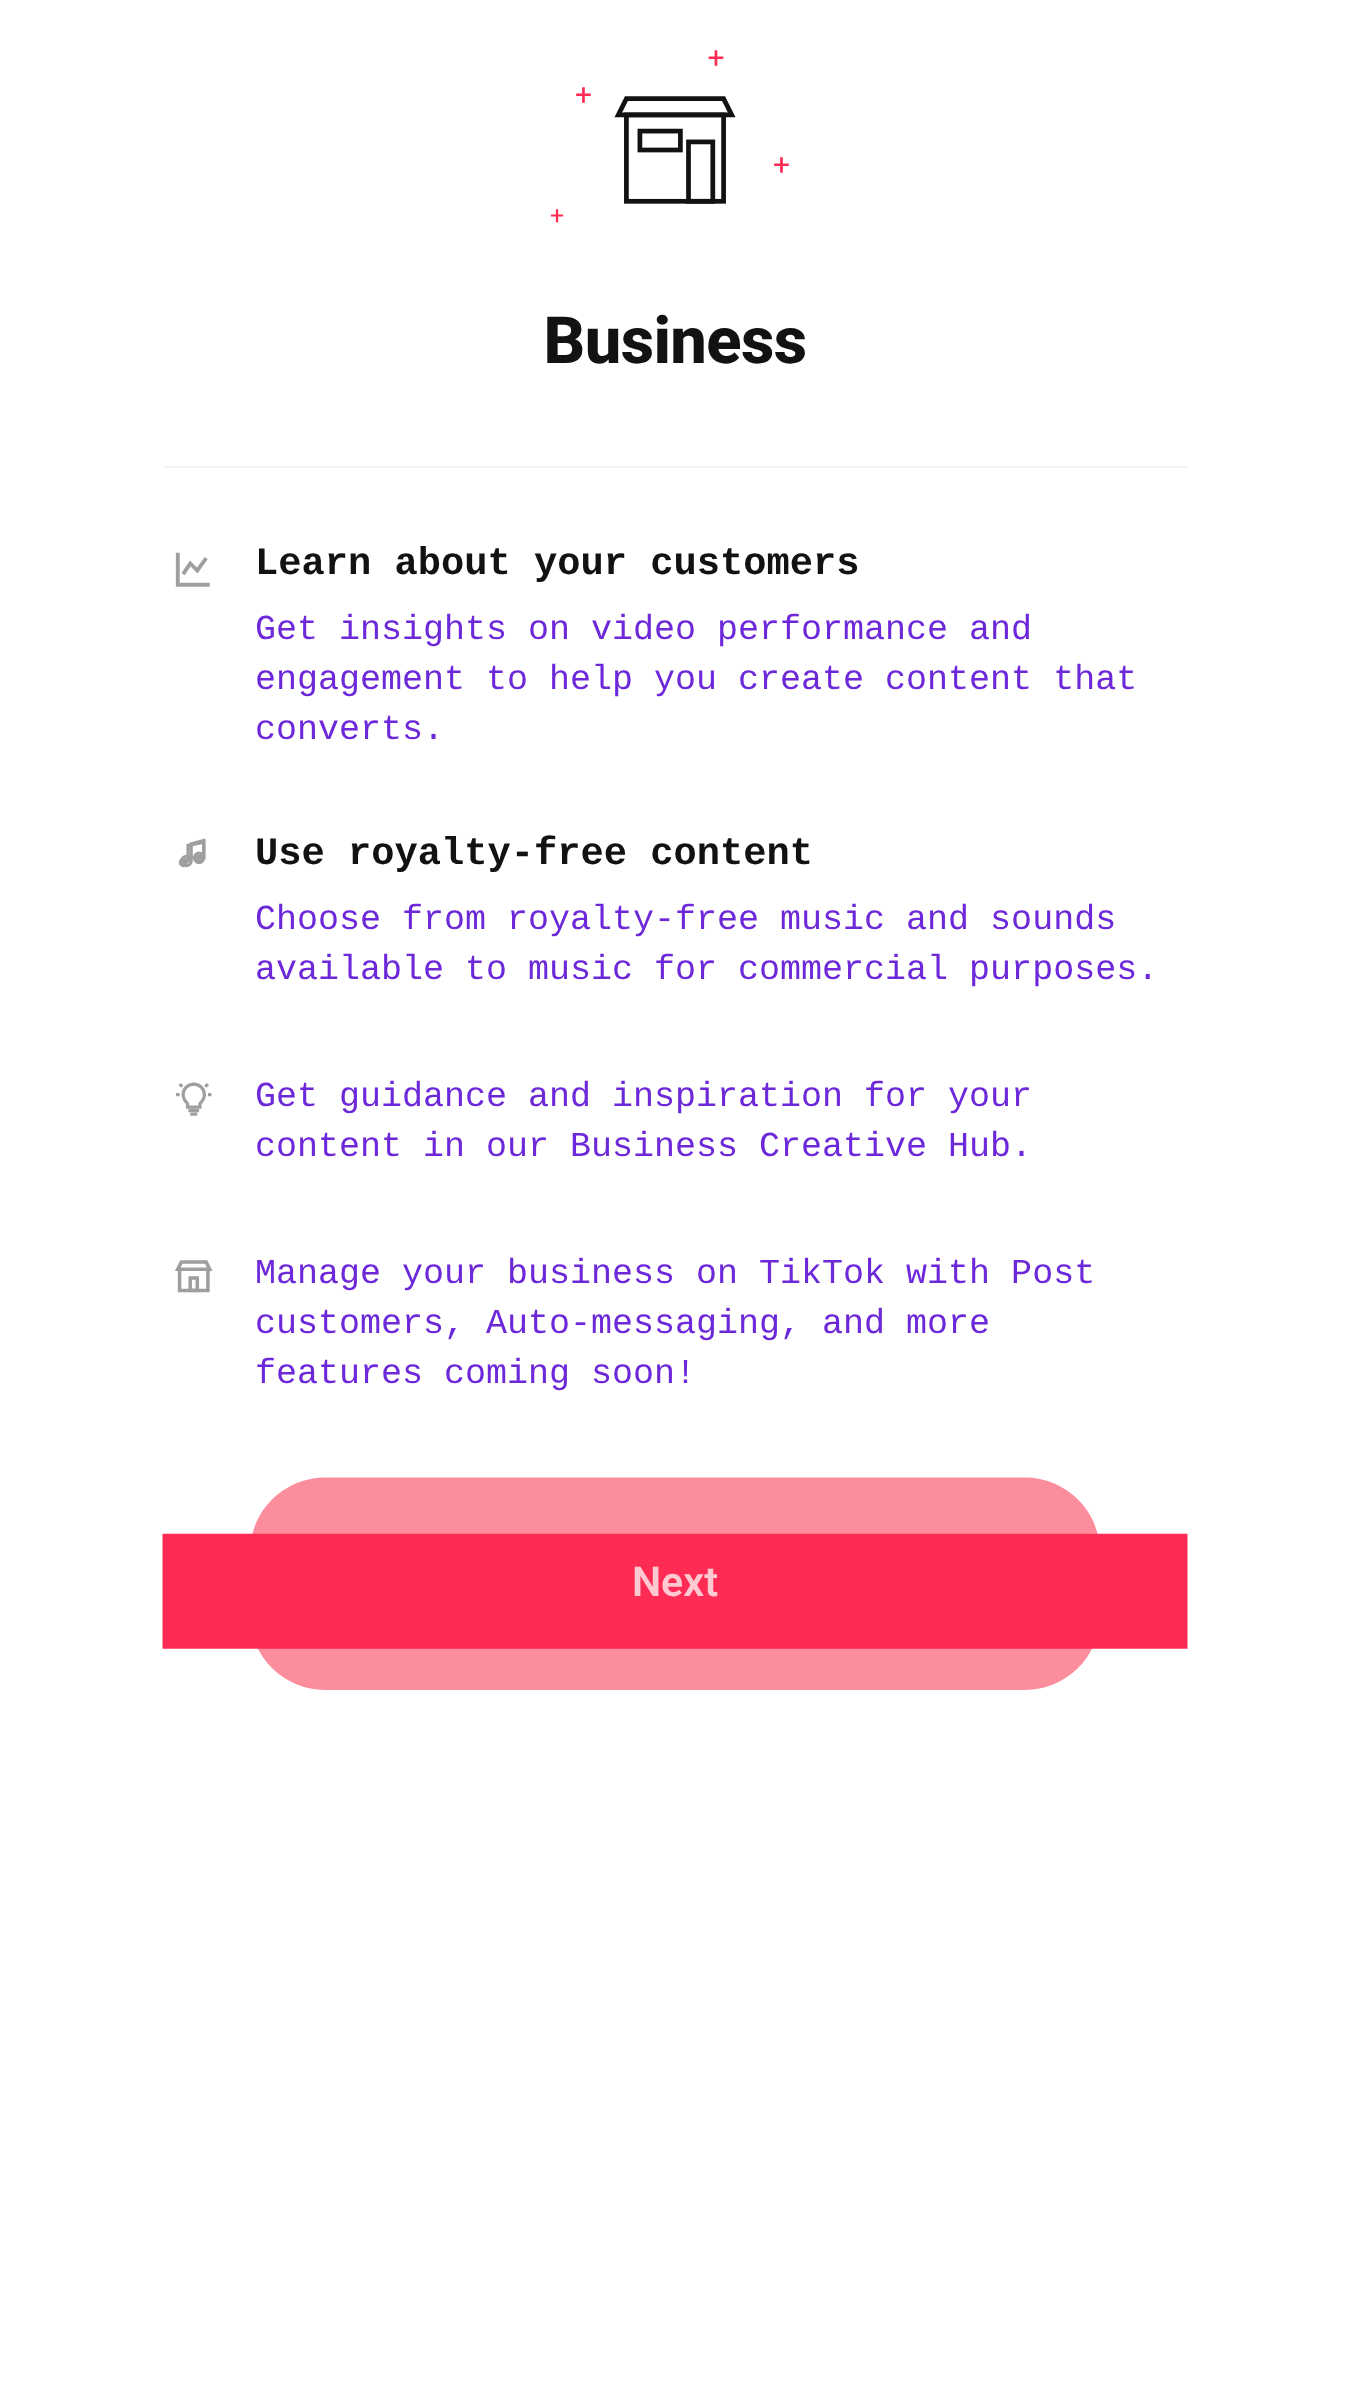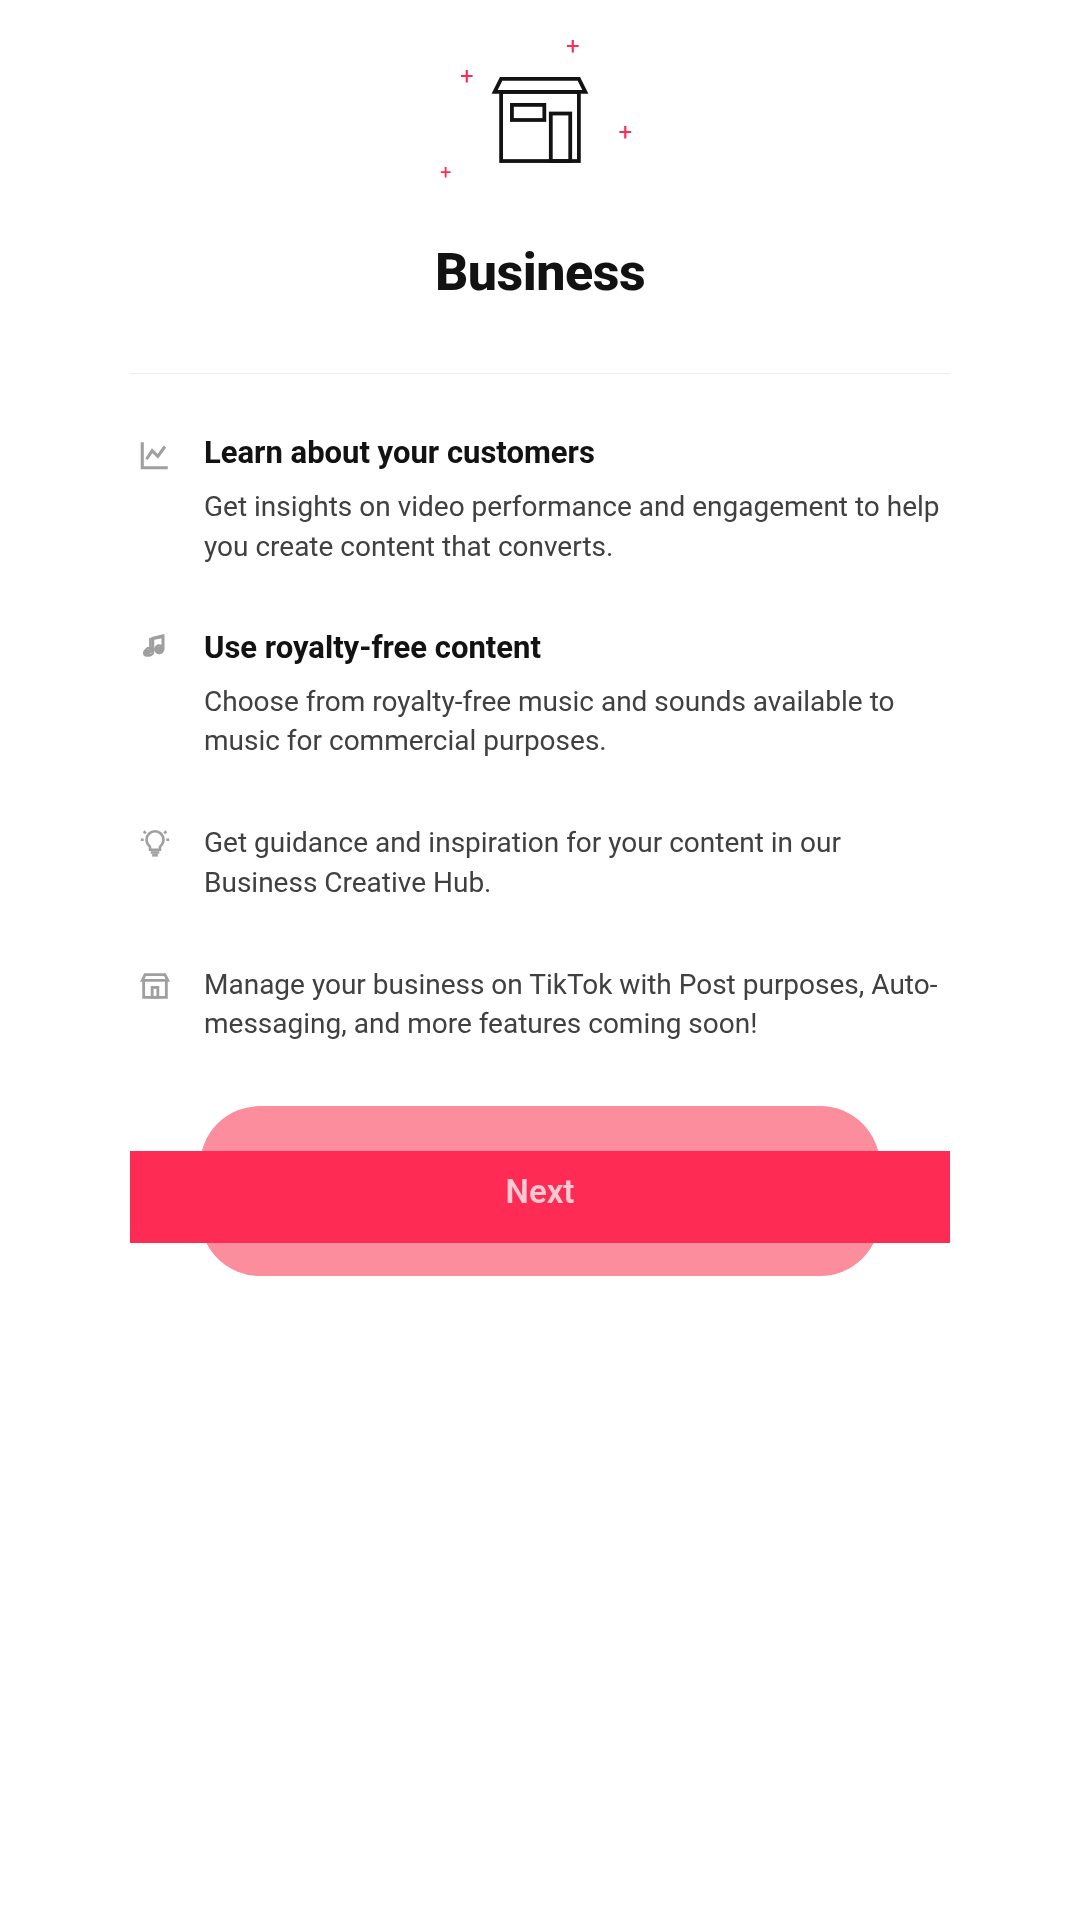--- a/index.html
+++ b/index.html
@@ -53,20 +53,21 @@
       margin-top: 28px;
       letter-spacing: -0.5px;
     }
     .divider {
       border: none;
       border-top: 1px solid #eeeeee;
       margin: 30px 0 60px 0;
     }
     .features {
       padding: 0 8px;
+      font-family: Liberation Mono, monospace;
     }
     .feature-row {
       display: flex;
       align-items: flex-start;
       margin-bottom: 62px;
     }
     .feature-icon {
       width: 36px;
       flex-shrink: 0;
       margin-right: 30px;
@@ -78,21 +79,21 @@
     }
     .feature-title {
       font-size: 31px;
       font-weight: 700;
       color: #121212;
       margin-bottom: 16px;
     }
     .feature-desc {
       font-size: 28px;
       font-weight: 400;
-      color: #404040;
+      color: #6d28d9;
       line-height: 1.42;
     }
     .button-zone {
       position: relative;
       margin-top: 40px;
       height: 200px;
     }
     .next-button-rounded {
       position: absolute;
       left: 70px;
@@ -202,21 +203,21 @@
 
     <div class="feature-row">
       <div class="feature-icon">
         <svg width="34" height="34" viewBox="0 0 24 24" fill="none" stroke="#9f9f9f" stroke-width="2">
           <path d="M3 8 L5 4 L19 4 L21 8 Z"></path>
           <path d="M4 8 L4 20 L20 20 L20 8"></path>
           <rect x="10" y="13" width="4" height="7"></rect>
         </svg>
       </div>
       <div class="feature-content">
-        <div class="feature-desc">Manage your business on TikTok with Post purposes, Auto-messaging, and more features coming soon!</div>
+        <div class="feature-desc">Manage your business on TikTok with Post customers, Auto-messaging, and more features coming soon!</div>
       </div>
     </div>
 
   </div>
 
   <div class="button-zone">
     <button class="next-button-rounded"></button>
     <button class="next-button-rect"></button>
     <div class="next-button-label">Next</div>
   </div>

